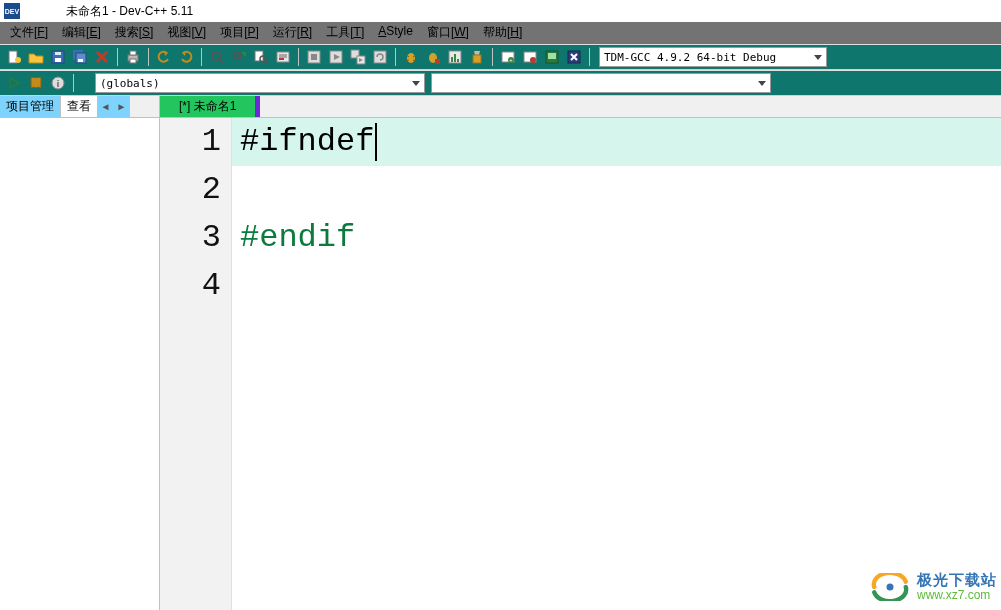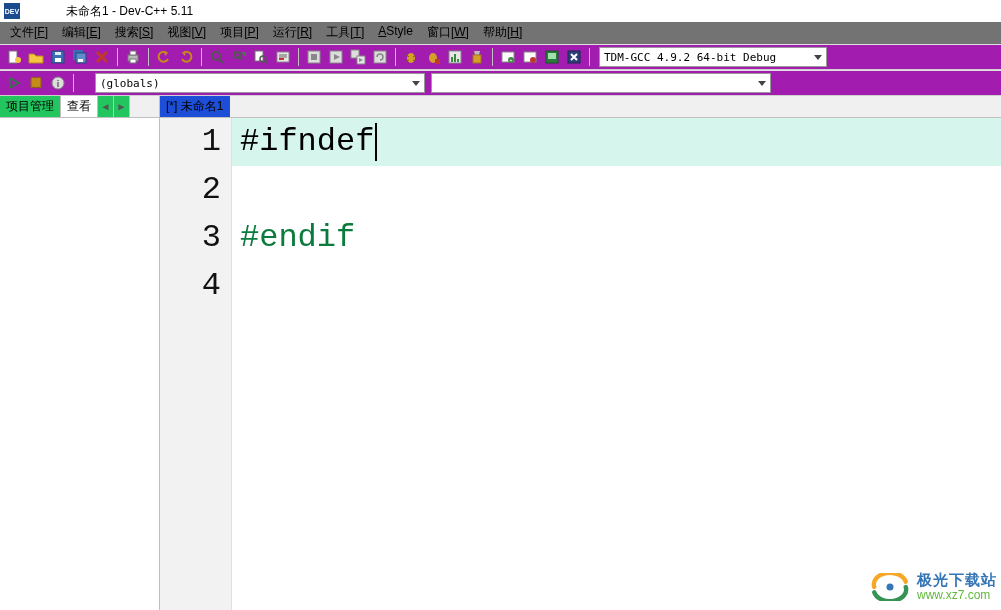--- a/index.html
+++ b/index.html
@@ -9,42 +9,42 @@
 .titlebar { height: 22px; display: flex; align-items: center; padding: 2px 4px; background: #fff; gap: 40px; }
 .titlebar .icon { width: 16px; height: 16px; background: #1a4b8c; margin-right: 6px; display: flex; align-items: center; justify-content: center; color: #fff; font-size: 7px; font-weight: bold; }
 .titlebar .title { font-size: 12px; }
 
 
 .menubar { height: 22px; display: flex; align-items: flex-start; padding: 0 4px; background: #737373; gap: 2px; }
 .menubar .menu-item { padding: 2px 6px; cursor: default; }
 .menubar .menu-item u { text-decoration: underline; }
 
 
-.toolbar-row { height: 26px; display: flex; align-items: center; background: #a21caf; border-top: 1px solid #e0e0e0; border-bottom: 1px solid #d0d0d0; padding: 8px 4px; gap: 2px; }
+.toolbar-row { height: 26px; display: flex; align-items: center; background: #0f766e; border-top: 1px solid #e0e0e0; border-bottom: 1px solid #d0d0d0; padding: 8px 4px; gap: 2px; }
 .tb-btn { width: 20px; height: 20px; display: flex; align-items: center; justify-content: center; cursor: pointer; border: 1px solid transparent; }
 .tb-sep { width: 1px; height: 18px; background: #c0c0c0; margin: 0 3px; }
 .tb-combo { height: 20px; border: 1px solid #999; background: #fff; font-family: monospace; font-size: 11px; padding: 0 4px; display: flex; align-items: center; position: relative; }
 .tb-combo::after { content: ""; position: absolute; right: 4px; top: 7px; border-left: 4px solid transparent; border-right: 4px solid transparent; border-top: 5px solid #444; }
 .tb-combo.globals { width: 330px; margin-left: 16px; }
 .tb-combo.functions { width: 340px; margin-left: 4px; }
 .tb-combo.compiler { width: 228px; margin-left: 4px; padding-right: 18px; }
 
 
 .workspace { display: flex; height: calc(610px - 22px - 22px - 26px - 26px); }
 .sidebar { width: 160px; border-right: 1px solid #c0c0c0; background: #f5f5f5; display: flex; flex-direction: column; }
 .sidebar-tabs { height: 22px; display: flex; align-items: stretch; border-bottom: 1px solid #c0c0c0; background: #f0f0f0; }
-.sidebar-tab { padding: 2px 6px; border-right: 1px solid #c0c0c0; background: #22c55e; font-size: 12px; display: flex; align-items: center; cursor: pointer; }
+.sidebar-tab { padding: 2px 6px; border-right: 1px solid #c0c0c0; background: #7dd3fc; font-size: 12px; display: flex; align-items: center; cursor: pointer; }
 .sidebar-tab.active { background: #fff; }
 .sidebar-tab.scroll { width: 16px; justify-content: center; font-size: 10px; color: #555; }
 .sidebar-content { flex: 1; background: #fff; }
 
 
 .editor-pane { flex: 1; display: flex; flex-direction: column; position: relative; }
 .editor-tabs { height: 22px; display: flex; align-items: stretch; background: #f0f0f0; border-bottom: 1px solid #c0c0c0; }
-.editor-tab { padding: 2px 6px; border-right: 1px solid #6d28d9; background: #1d4ed8; font-size: 12px; display: flex; align-items: center; cursor: pointer; }
+.editor-tab { padding: 2px 19px; border-right: 5px solid #6d28d9; background: #22c55e; font-size: 12px; display: flex; align-items: center; cursor: pointer; }
 
 
 .code-area { flex: 1; display: flex; background: #fff; font-family: Consolas, "Courier New", monospace; font-size: 32px; line-height: 48px; }
 .gutter { width: 72px; background: #f2f2f2; text-align: right; padding-right: 10px; color: #111; border-right: 1px solid #e0e0e0; }
 .gutter .ln { height: 48px; }
 .code { flex: 1; position: relative; }
 .code-line { height: 48px; padding-left: 8px; white-space: pre; }
 .code-line.current { background: #d6f5ec; }
 .cursor { display: inline-block; width: 2px; height: 38px; background: #000; vertical-align: middle; margin-left: 1px; }
 

